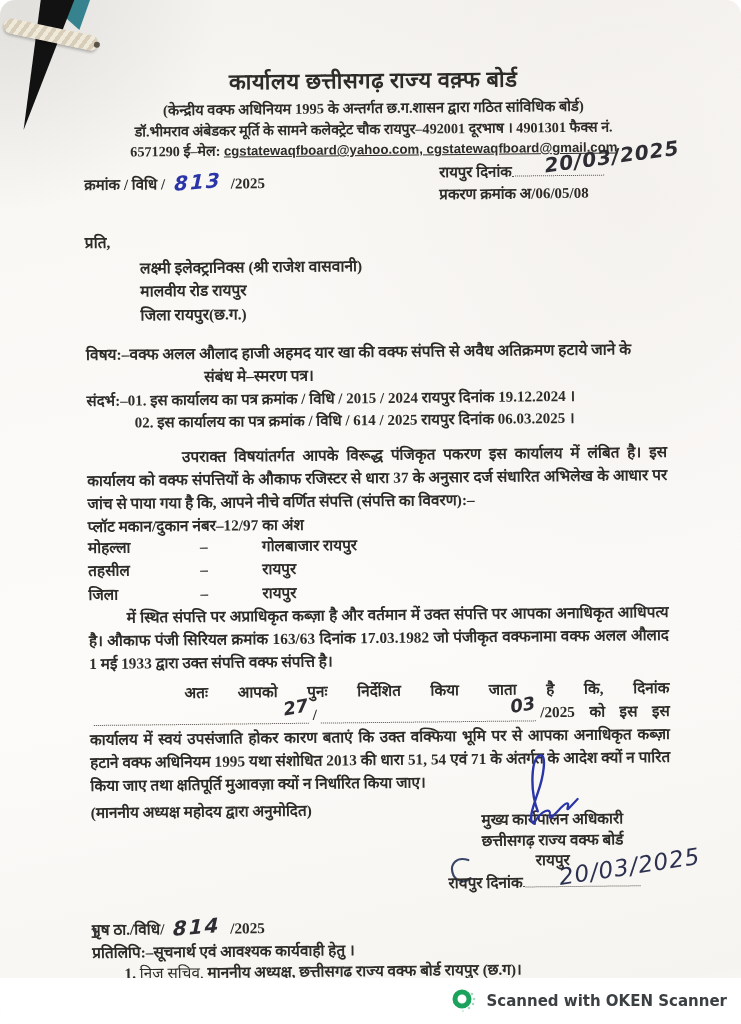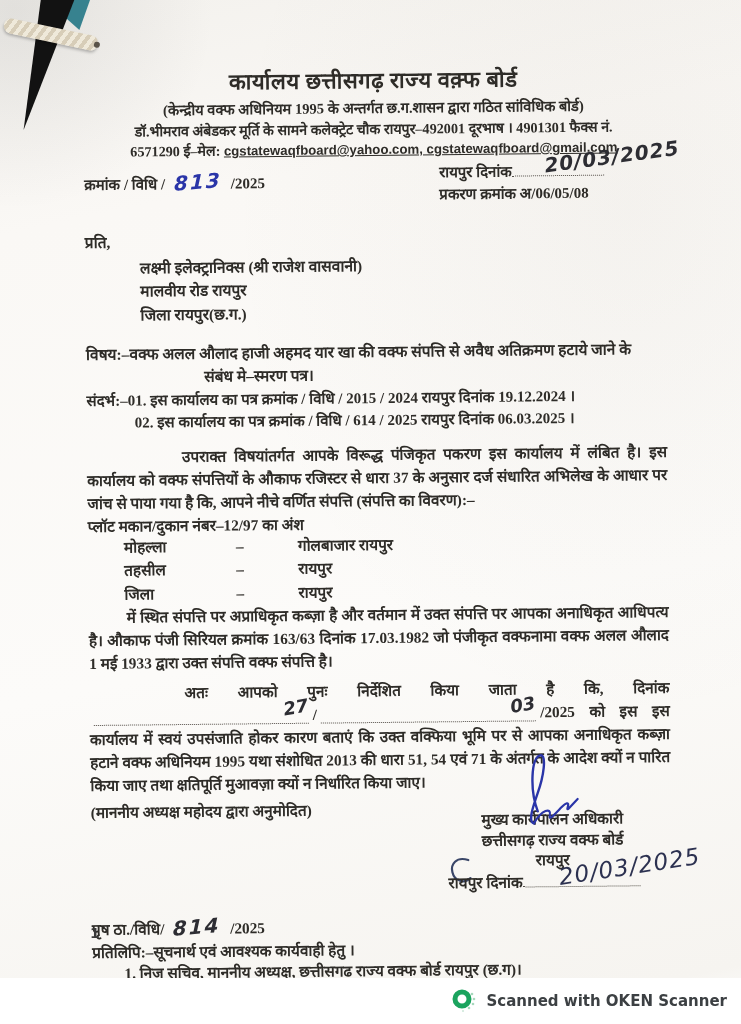--- a/index.html
+++ b/index.html
@@ -5,20 +5,21 @@
   * { margin:0; padding:0; box-sizing:border-box; }
   html,body { width:741px; height:1024px; }
   body { font-family:"Liberation Serif", serif; color:#2e2c28; background:#ffffff; }
 
   .page {
     position:relative; width:741px; height:1024px; overflow:hidden;
     background:
       radial-gradient(circle at 2% 1%, rgba(70,70,70,0.10), transparent 16%),
       radial-gradient(ellipse at 85% 20%, rgba(120,110,90,0.05), transparent 45%),
       linear-gradient(168deg, #f3f1ed 0%, #faf8f5 20%, #fcfbf9 60%, #f6f4f0 95%, #ffffff 100%);
+    border-radius: 15px;
   }
   .scan-footer { position:absolute; left:0; bottom:0; width:100%; height:46px; background:#ffffff; }
 
   
   .tag-teal { position:absolute; left:62px; top:0; width:28px; height:30px;
     background:#37828f; clip-path:polygon(0 0,100% 0,62% 100%,8% 55%); }
   .tag-black { position:absolute; left:15px; top:0; width:78px; height:130px;
     background:#121212; clip-path:polygon(33% 0, 76% 0, 11% 100%); }
   .tag-rope { position:absolute; left:3px; top:27px; width:96px; height:15px; border-radius:8px;
     background:repeating-linear-gradient(115deg,#efe9da 0 4px,#d7cdb8 4px 8px);
@@ -57,21 +58,21 @@
   .subject .l2 { margin-left:118px; }
 
   .refs { font-size:15px; font-weight:600; line-height:1.45; margin-top:2px; }
   .refs .r2 { margin-left:48px; }
 
   .para { font-size:15.3px; font-weight:600; line-height:1.5; text-align:justify; }
   .p1 { margin-top:12px; text-indent:95px; }
   .plot-line { font-size:15.3px; font-weight:600; }
   .prop-table { font-size:15.3px; font-weight:600; line-height:1.55; }
   .prop-row { display:flex; }
-  .prop-row .lbl { width:112px;margin-left:36px; }
+  .prop-row .lbl { width:112px; }
   .prop-row .dash { width:62px; }
   .p2 { text-indent:38px; }
   .p3 { margin-top:8px; text-indent:95px; }
   .blank { display:inline-block; min-width:40px; text-align:center;
     border-bottom:1.6px dotted #55504a; margin:0 4px; line-height:1; }
   .blank .hw-inline { display:inline-block; font-size:18px; transform:rotate(-9deg) translateY(1px); }
   .approved { margin-top:4px; font-size:15.3px; font-weight:700; }
 
   .sign-area { position:relative; height:120px; }
   .sign-block { position:absolute; right:-4px; top:-8px; width:245px; text-align:center;
@@ -80,21 +81,21 @@
   .circle-mark { position:absolute; left:18px; top:44px; }
   .sign-date-row { position:relative; white-space:nowrap; font-weight:600; margin-top:1px; text-align:left; padding-left:18px; }
   .dotted-sign { width:118px; }
   .hw-sign-date { position:absolute; right:-26px; top:-20px; font-size:23px; letter-spacing:1px;
     color:#2c3150; transform:rotate(-8deg); white-space:nowrap; font-weight:400; }
 
   .cc-block { margin-top:-26px; font-size:15.3px; font-weight:600; width:600px; }
   .cc-refline { white-space:nowrap; }
   .cc-label { margin-top:2px; }
   .cc-item { padding-left:58px; text-indent:-26px; line-height:1.55; }
-  .cc-item b { font-weight:700; }
+  .cc-item b { font-weight:400; }
 
   .page-number { position:absolute; left:90px; top:925px; font-family:"DejaVu Sans",sans-serif;
     font-size:14px; font-weight:700; color:#3a3a3a; }
 
   .oken-badge { position:absolute; right:14px; bottom:10px; display:flex; align-items:center; gap:10px;margin-top:26px; }
   .oken-text { font-family:"DejaVu Sans",sans-serif; font-size:15px; font-weight:600; color:#3c4043; }
 </style>
 </head>
 <body>
 

